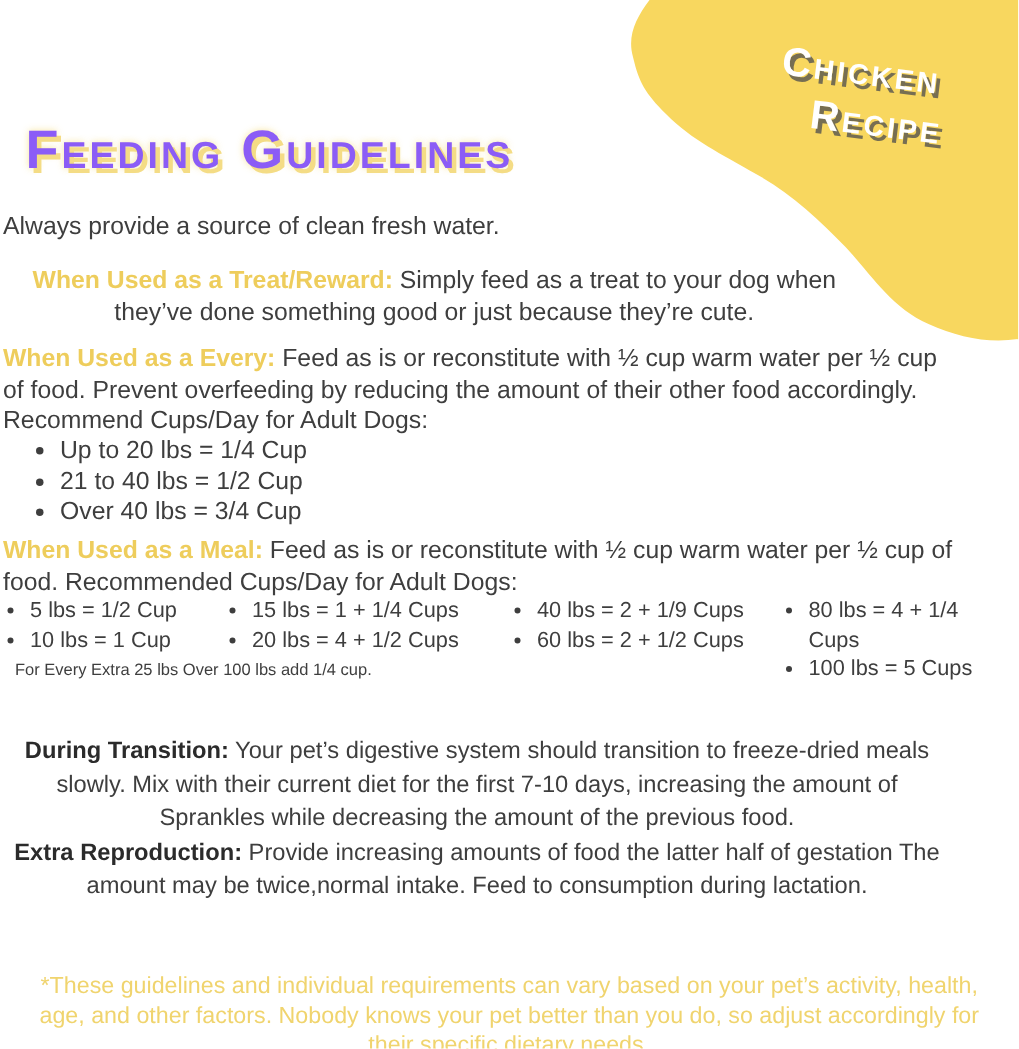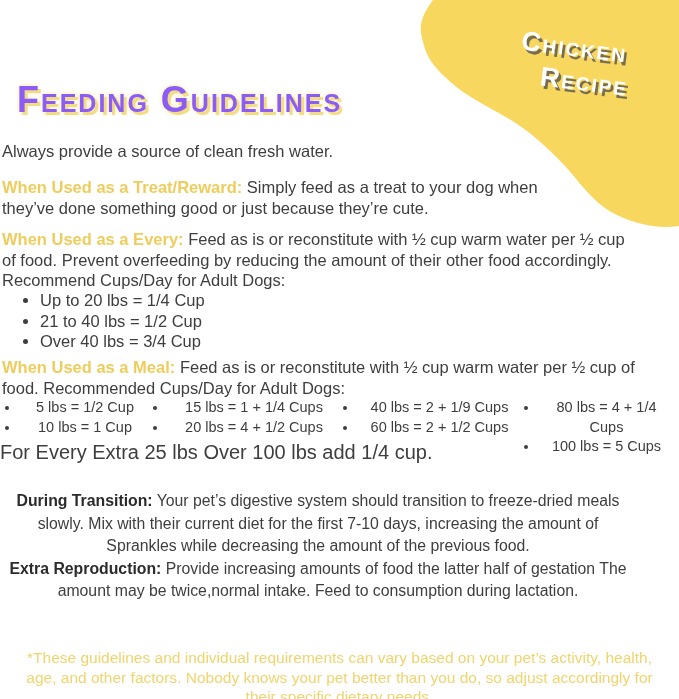--- a/index.html
+++ b/index.html
@@ -35,44 +35,44 @@
     line-height:1;
     text-shadow:3px 3px 0 #f4dc85, 0 0 5px rgba(246,223,138,.85);
     white-space:nowrap;
     margin-left:16px;
   }
 
   .intro{position:absolute;left:2px;top:142px;font-size:16.5px;width:620px;}
 
   .sec{position:absolute;left:2px;font-size:16.5px;line-height:20.5px;}
   .sec .ylabel{color:#eecd5c;font-weight:bold;}
-  .sec-treat{top:177px;width:575px;}
+  .sec-treat{top:177px;width:575px;text-align:center;}
   .sec-topper{top:229px;width:638px;}
   .sec-meal{top:357px;width:655px;}
 
   .list1{
     position:absolute;left:16px;top:290px;
     margin:0;padding-left:24px;
     font-size:16.5px;line-height:20.5px;
   }
   .list1 li{margin:0;padding:0;}
 
   .cols{
     position:absolute;left:2px;top:398px;
     display:flex;
     width:672px;
     font-size:14.5px;line-height:19.5px;
   }
-  .cols ul{margin:0;padding-left:18px;list-style:disc;text-align:center;}
+  .cols ul{margin:0;padding-left:18px;list-style:disc;}
   .col-1{width:130px;}
   .col-2{width:172px;}
   .col-3{width:163px;}
   .col-4{flex:1;}
 
-  .extra-note{position:absolute;left:0;top:441px;font-size:20px;width:640px;}
+  .extra-note{position:absolute;left:10px;top:441px;font-size:11px;width:640px;}
 
   .care{position:absolute;left:2px;top:490px;width:632px;font-size:15.8px;line-height:22.6px;text-align:center;}
   .care p{margin:0;}
   .care .blabel{font-weight:bold;color:#2b2b2b;}
 
   .disclaimer{
     position:absolute;left:0;top:648px;width:679px;
     text-align:center;
     color:#f0d46e;
     font-size:15.5px;line-height:19.5px;

